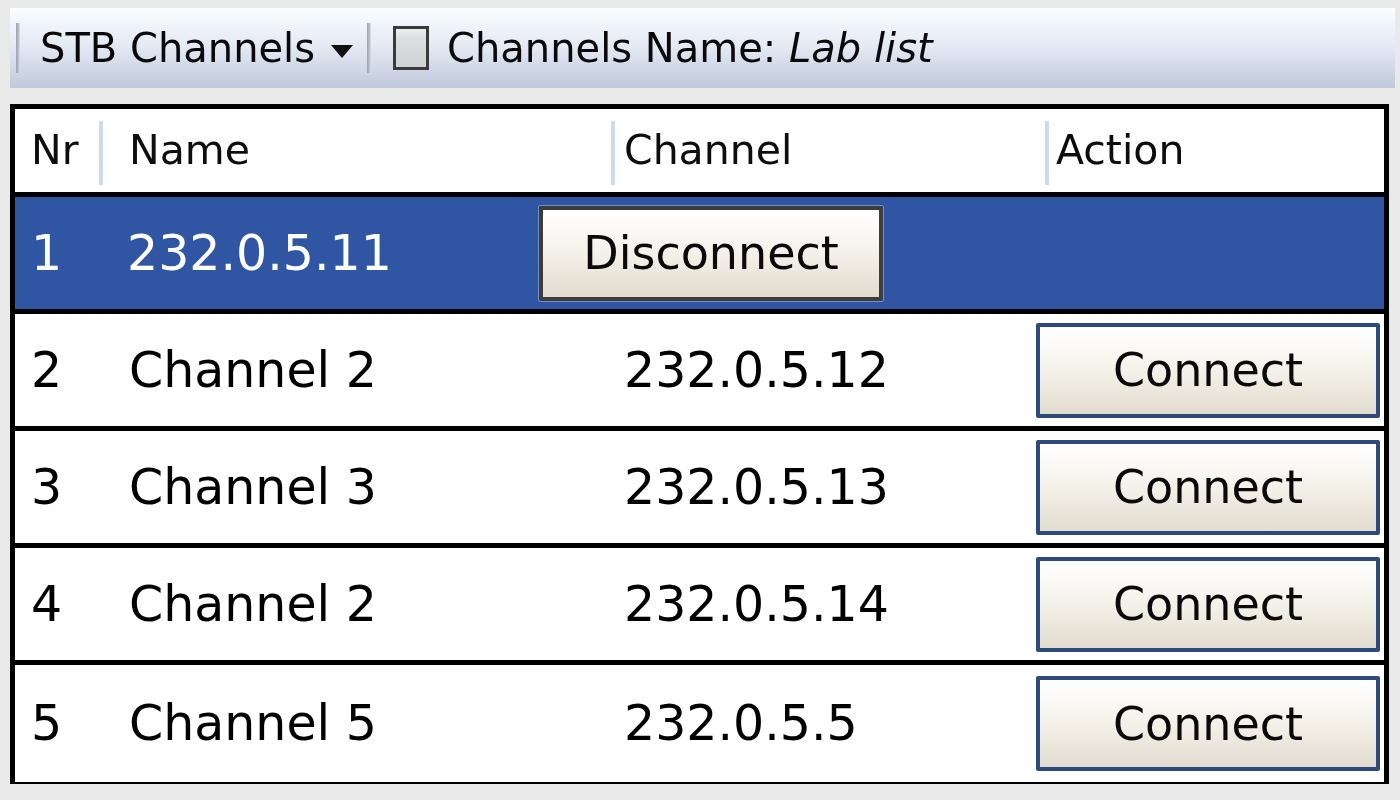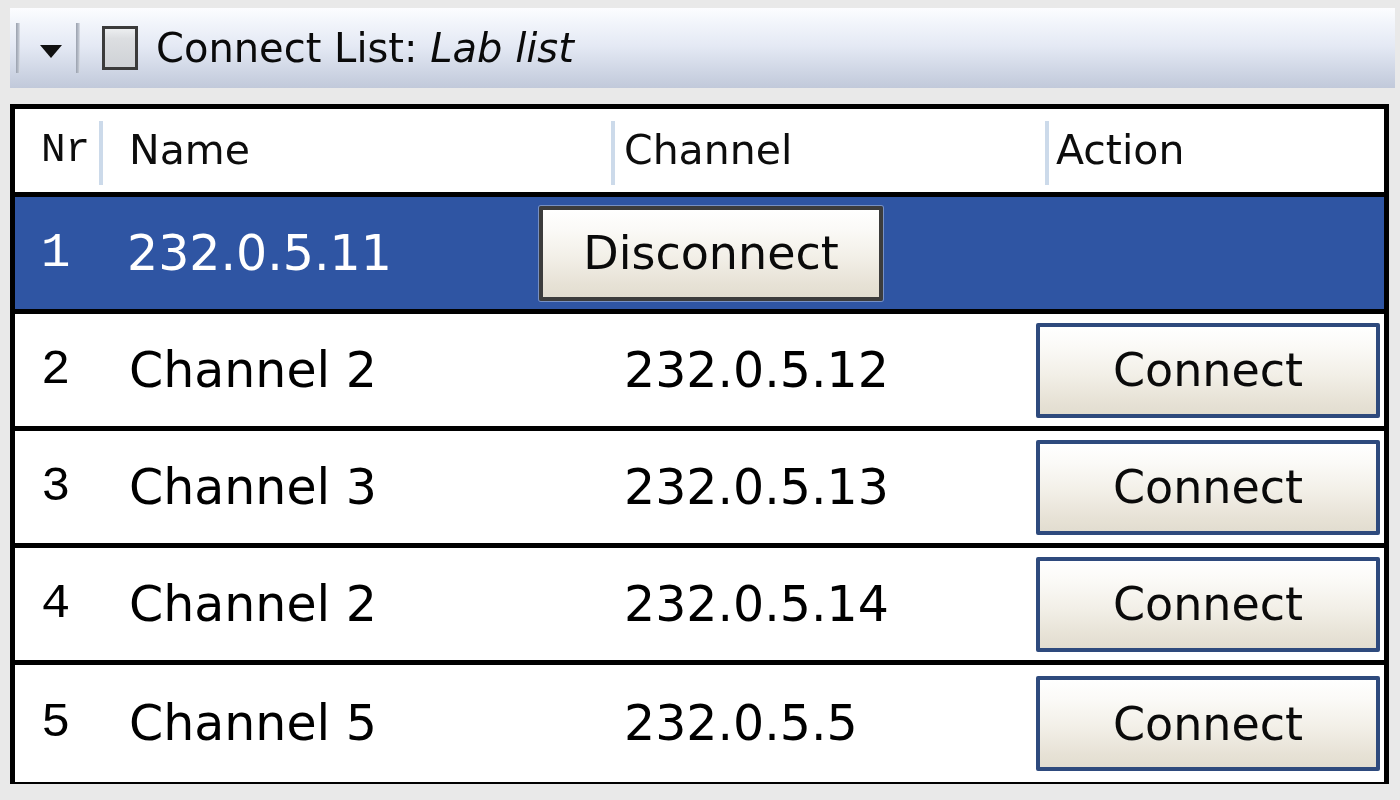--- a/index.html
+++ b/index.html
@@ -115,21 +115,21 @@
     background: #fff;
   }
   .body-row.last { border-bottom: none; }
 
   .body-row.selected {
     background: #2f55a3;
     color: #ffffff;
   }
 
   
-  .c-nr     { width: 90px;  flex: 0 0 90px;  padding-left: 26px; font-family: Liberation Mono, monospace; }
+  .c-nr     { width: 90px;  flex: 0 0 90px;  padding-left: 16px; }
   .c-name   { flex: 1 1 auto; padding-left: 24px; }
   .c-addr   { width: 430px; flex: 0 0 430px; padding-left: 22px; }
   .c-action { width: 352px; flex: 0 0 352px; display: flex; align-items: flex-start; justify-content: center; }
 
   
   .hsep {
     position: absolute;
     top: 12px;
     width: 4px;
     height: 64px;
@@ -180,29 +180,30 @@
   }
 </style>
 </head>
 <body>
 
 <div id="toolbar">
 
   <div class="tb-sep"></div>
 
   <div id="stb-menu">
+    <span id="stb-menu-label">STB Channels</span>
     <span id="stb-caret"></span>
   </div>
 
   <div class="tb-sep"></div>
 
   <div id="list-icon"></div>
 
   <div id="channels-list-text">
-    <span>Connect List:</span>
+    <span>Channels Name:</span>
     <span class="val">Lab list</span>
   </div>
 
 </div>
 
 <div id="table">
 
   <div class="row" id="header-row">
     <span class="hsep s1"></span>
     <span class="hsep s2"></span>

